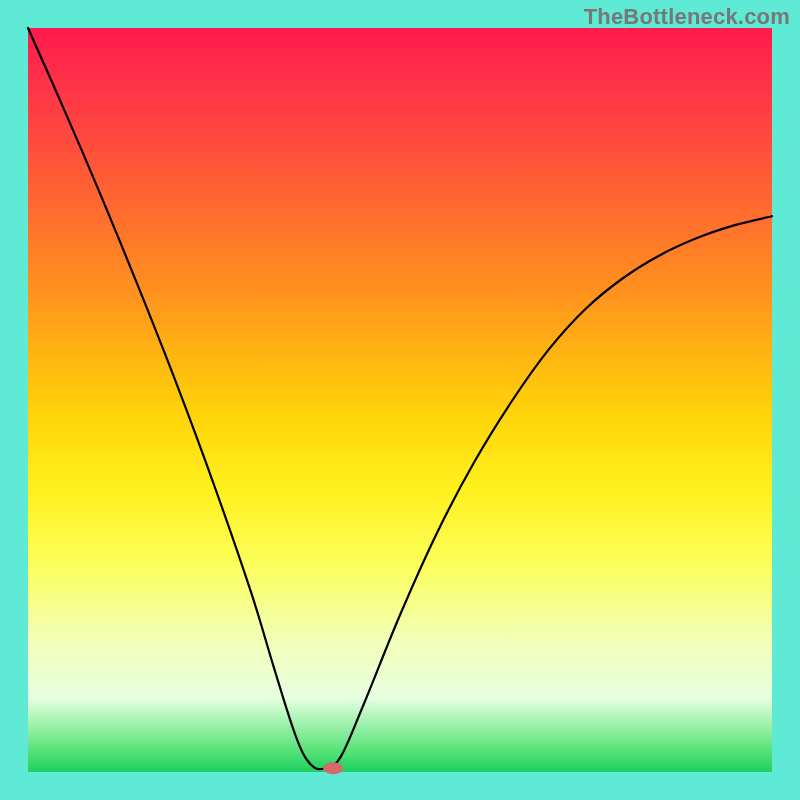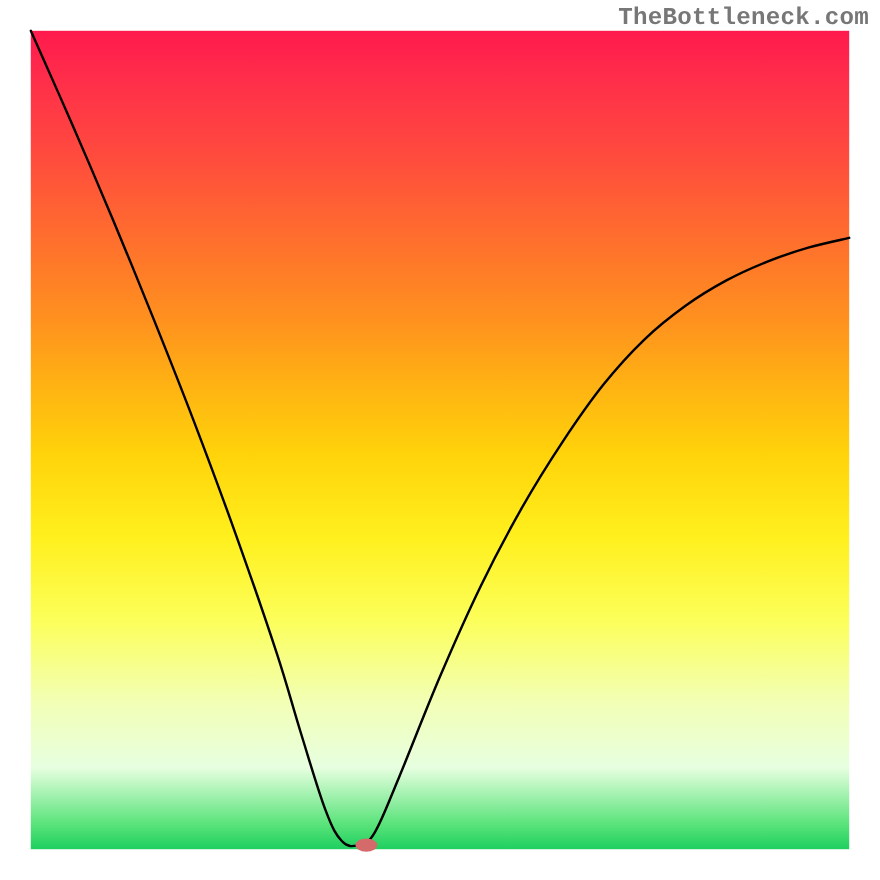--- a/index.html
+++ b/index.html
@@ -8,22 +8,21 @@
     width: 800px;
     height: 800px;
     background: #000;
     overflow: hidden;
     font-family: Arial, Helvetica, sans-serif;
   }
   .frame {
     position: relative;
     width: 800px;
     height: 800px;
-    background: #ffffff;
-    font-family: Liberation Mono, monospace;
+    background: #5eead4;
   }
   .watermark {
     position: absolute;
     top: 4px;
     right: 10px;
     color: #777;
     font-size: 22px;
     font-weight: 600;
     letter-spacing: 0.2px;
     z-index: 10;

